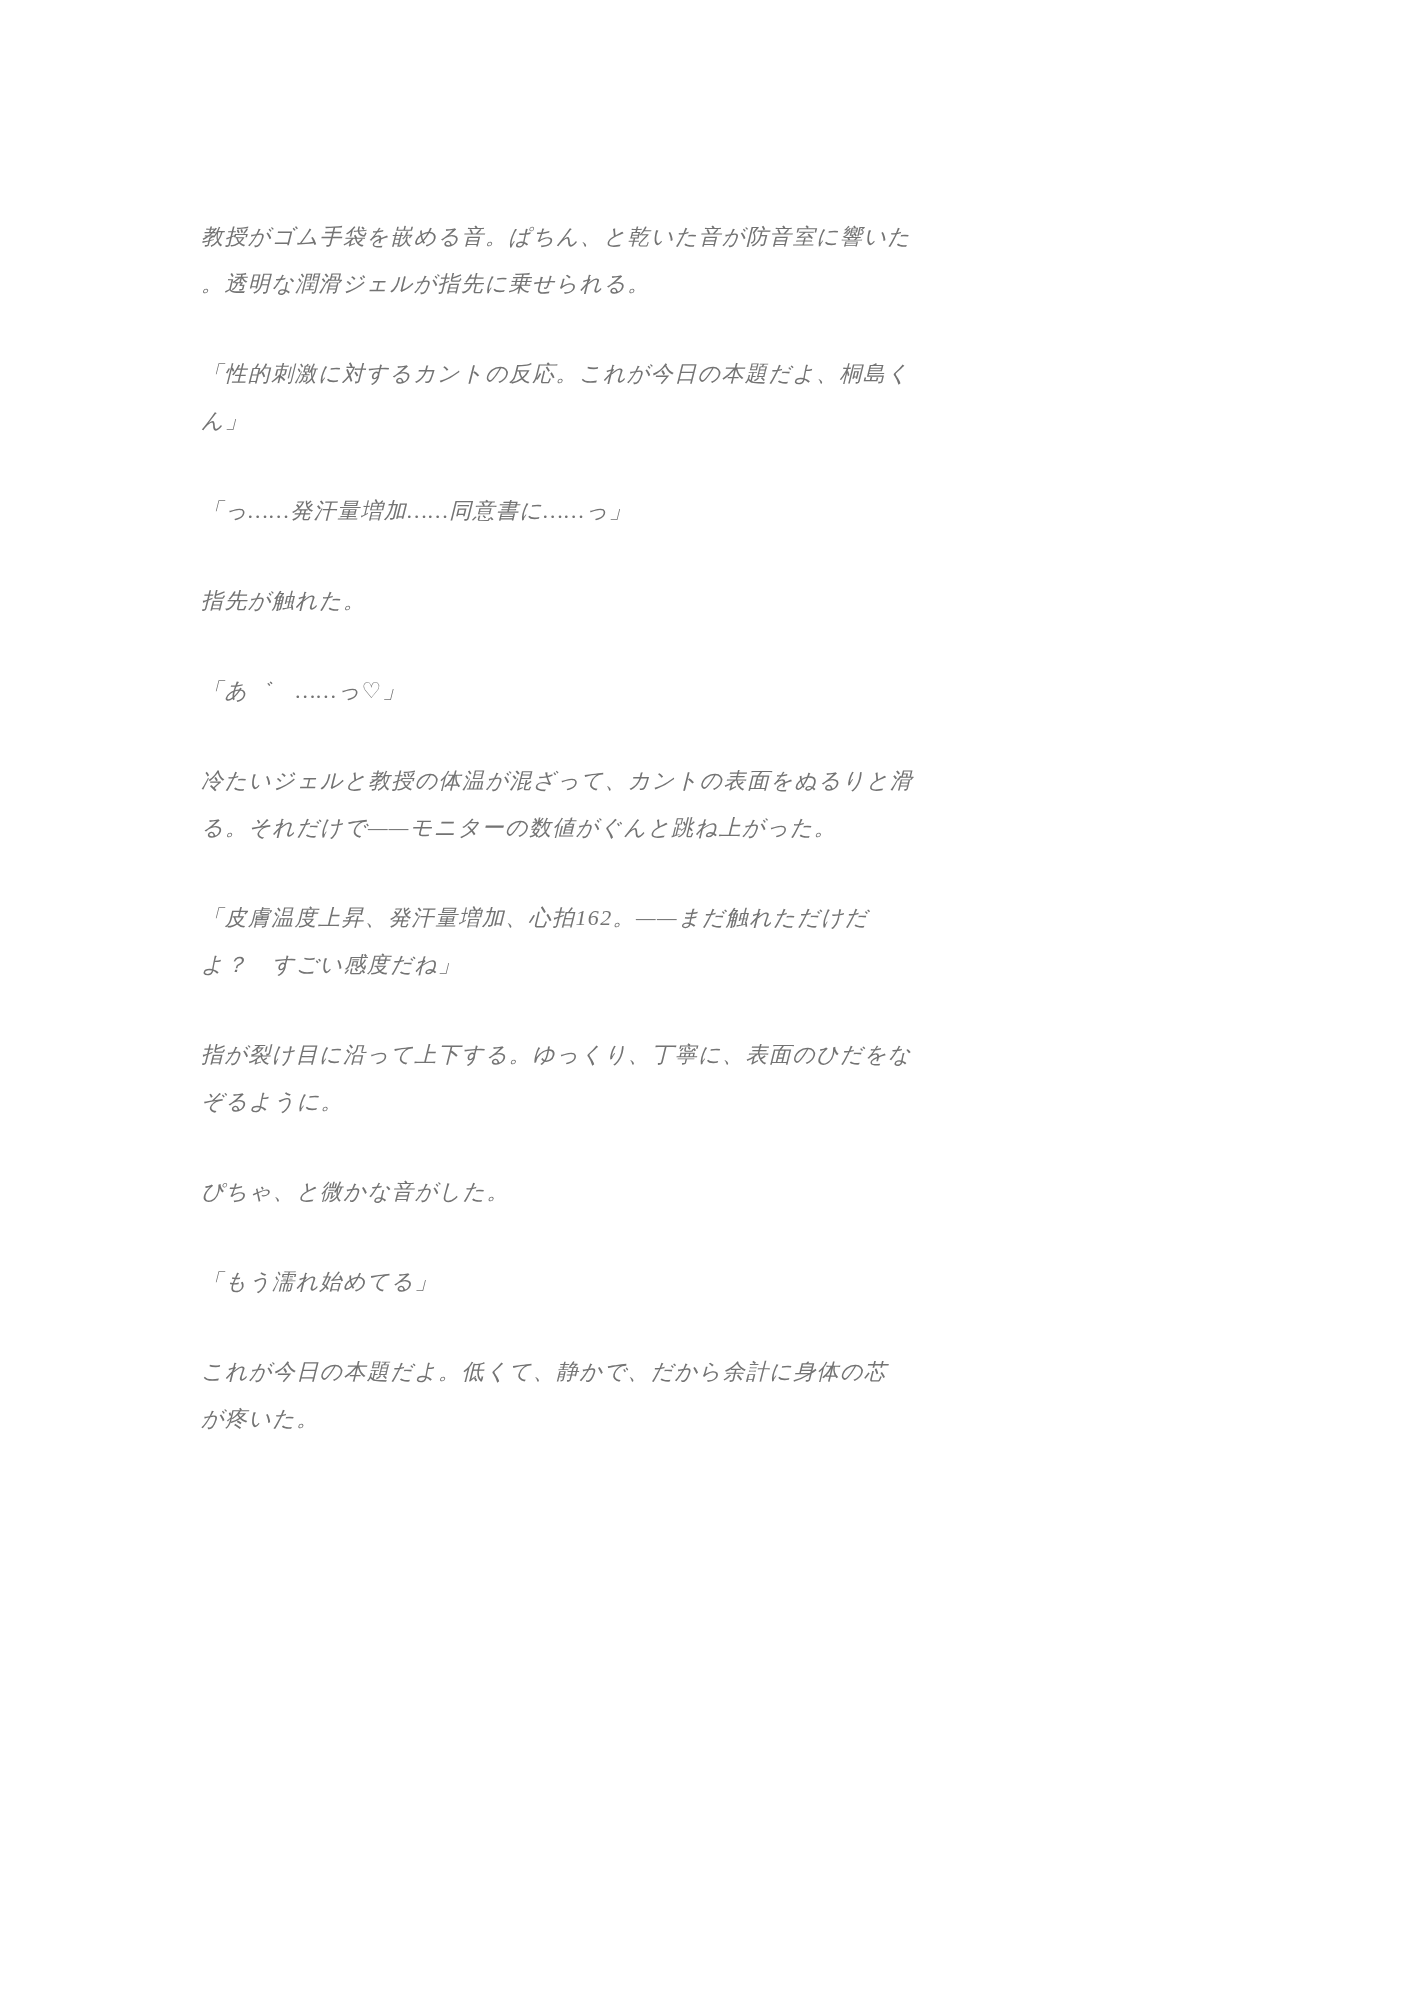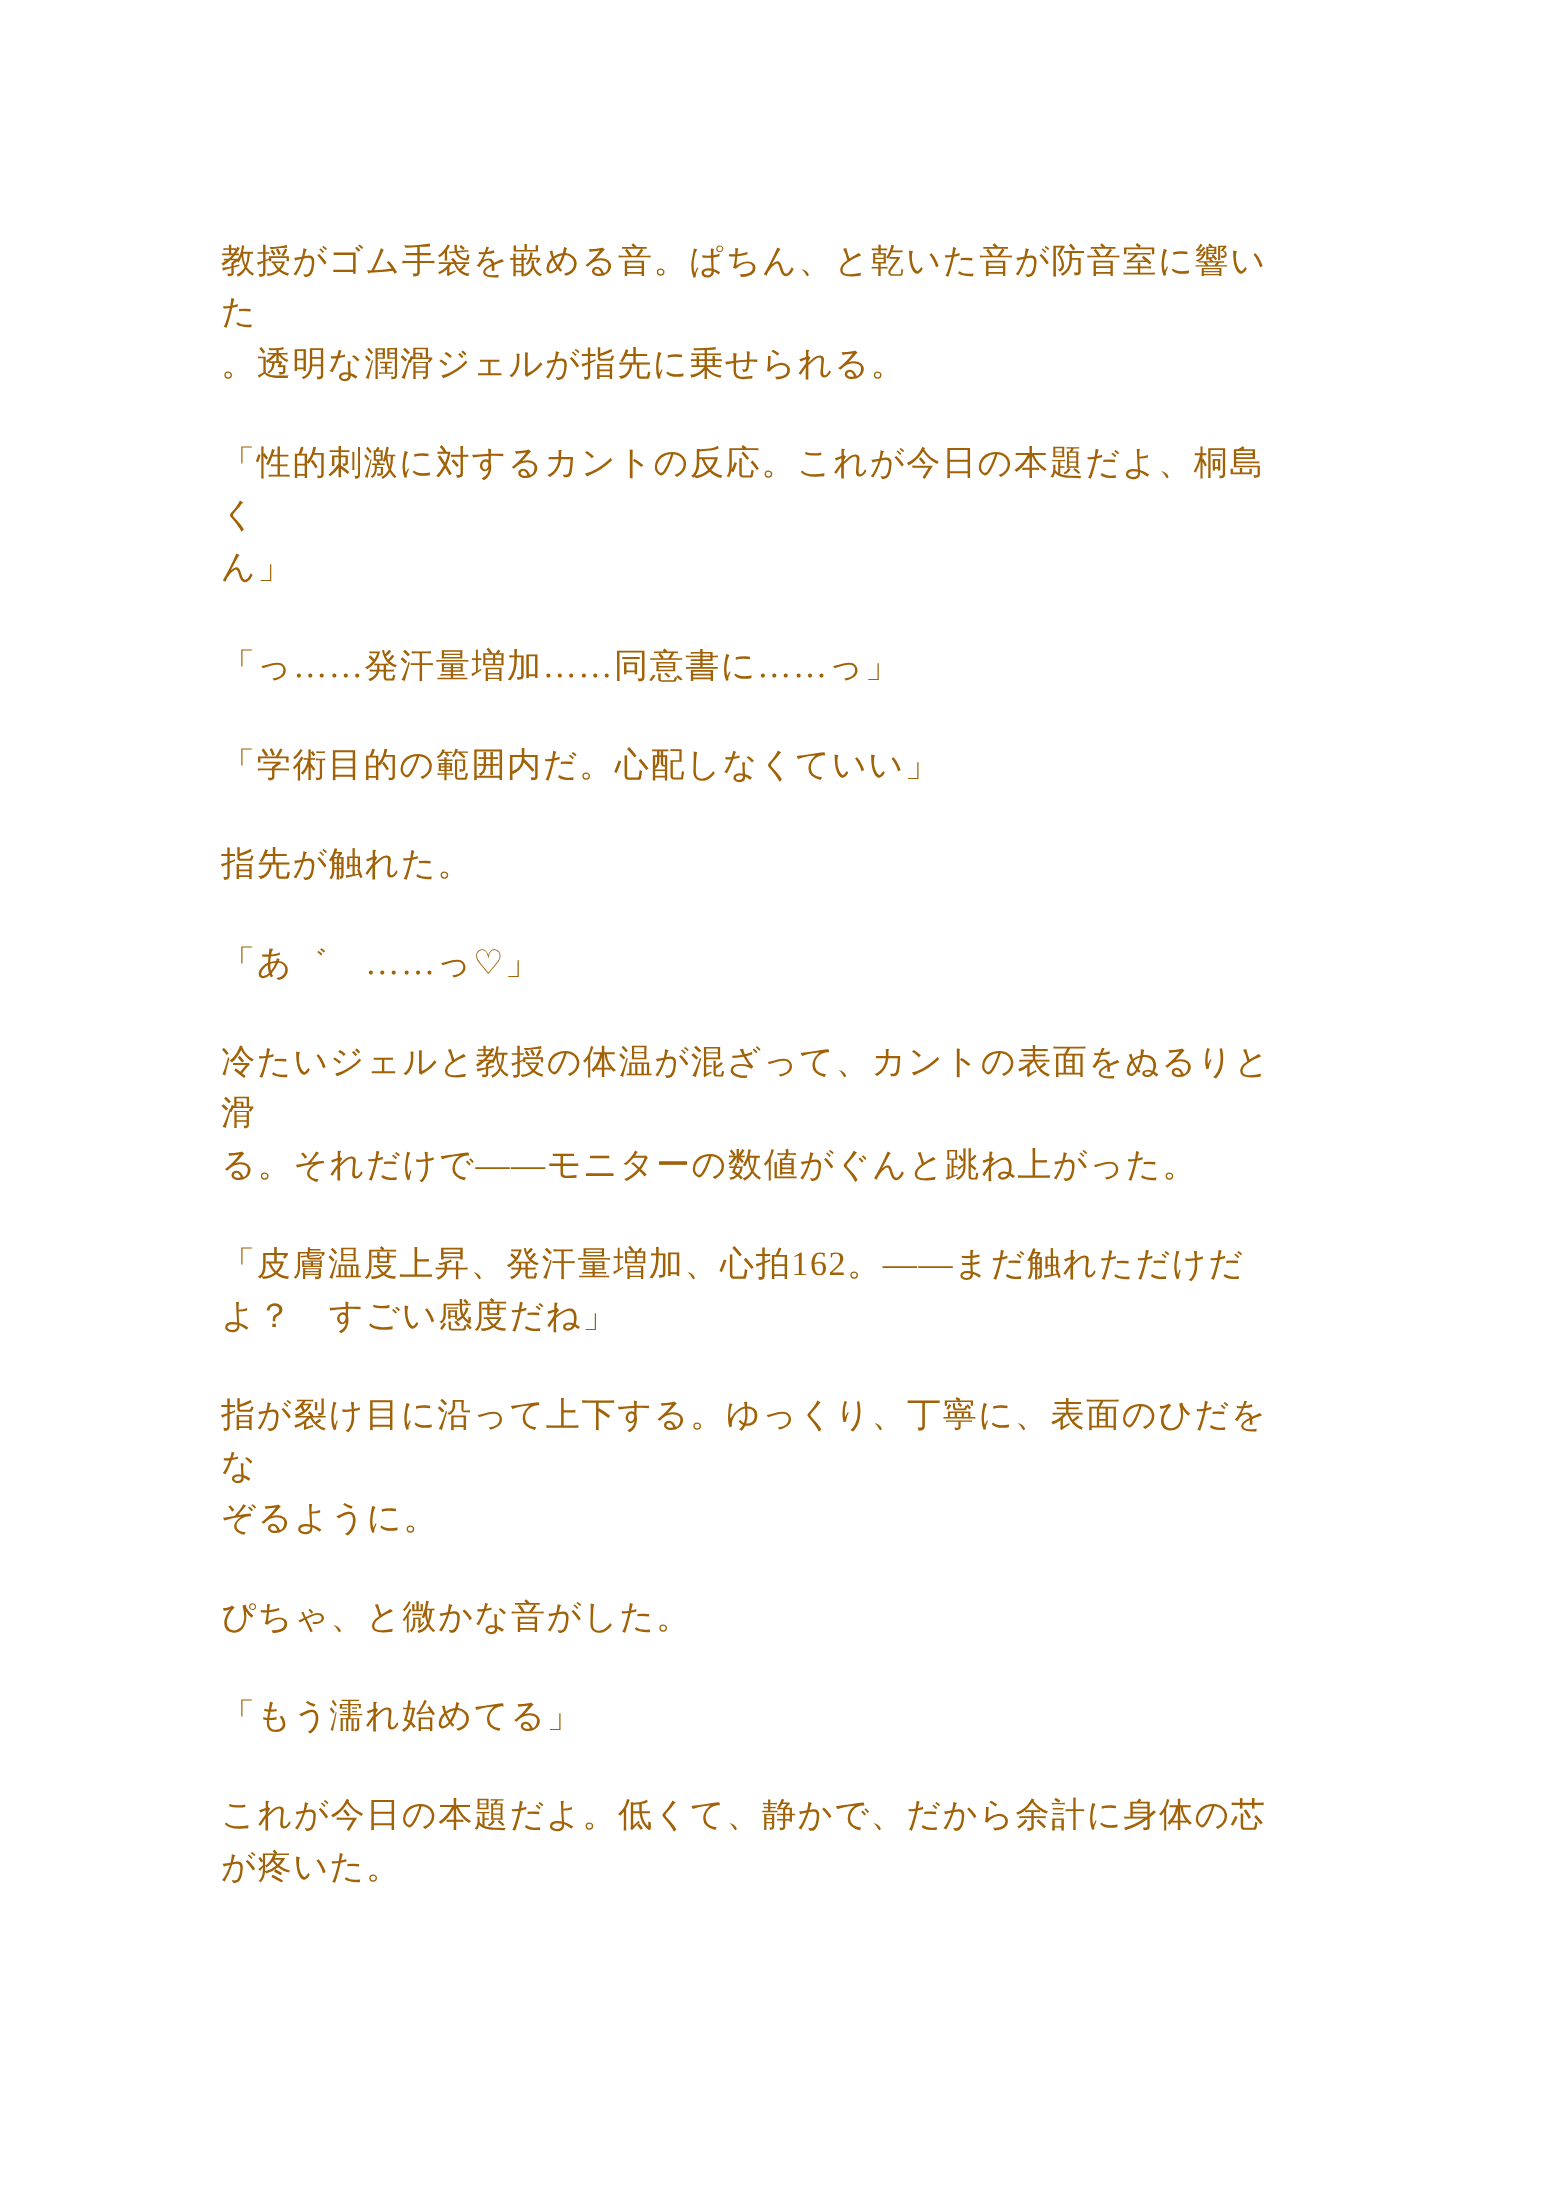--- a/index.html
+++ b/index.html
@@ -16,39 +16,39 @@
   .page {
     box-sizing: border-box;
     width: 1415px;
     height: 2000px;
     padding: 213px 237px 0 201px;
     background: #ffffff;
   }
   p.para {
     margin: 0 0 43px 0;
     font-family: "Liberation Serif", "DejaVu Serif", serif;
-    font-size: 31px;
+    font-size: 22px;
     line-height: 47px;
     letter-spacing: 1.4px;
-    color: #a16207;
+    color: #737373;
     white-space: pre-line;      
     font-weight: 400;
     text-rendering: optimizeLegibility;
+    font-style: italic;
   }
 </style>
 </head>
 <body>
 
 <div class="page">
   <p class="para">教授がゴム手袋を嵌める音。ぱちん、と乾いた音が防音室に響いた
 。透明な潤滑ジェルが指先に乗せられる。</p>
   <p class="para">「性的刺激に対するカントの反応。これが今日の本題だよ、桐島く
 ん」</p>
   <p class="para">「っ……発汗量増加……同意書に……っ」</p>
-  <p class="para">「学術目的の範囲内だ。心配しなくていい」</p>
   <p class="para">指先が触れた。</p>
   <p class="para">「あ゛　……っ♡」</p>
   <p class="para">冷たいジェルと教授の体温が混ざって、カントの表面をぬるりと滑
 る。それだけで——モニターの数値がぐんと跳ね上がった。</p>
   <p class="para">「皮膚温度上昇、発汗量増加、心拍162。——まだ触れただけだ
 よ？　すごい感度だね」</p>
   <p class="para">指が裂け目に沿って上下する。ゆっくり、丁寧に、表面のひだをな
 ぞるように。</p>
   <p class="para">ぴちゃ、と微かな音がした。</p>
   <p class="para">「もう濡れ始めてる」</p>

